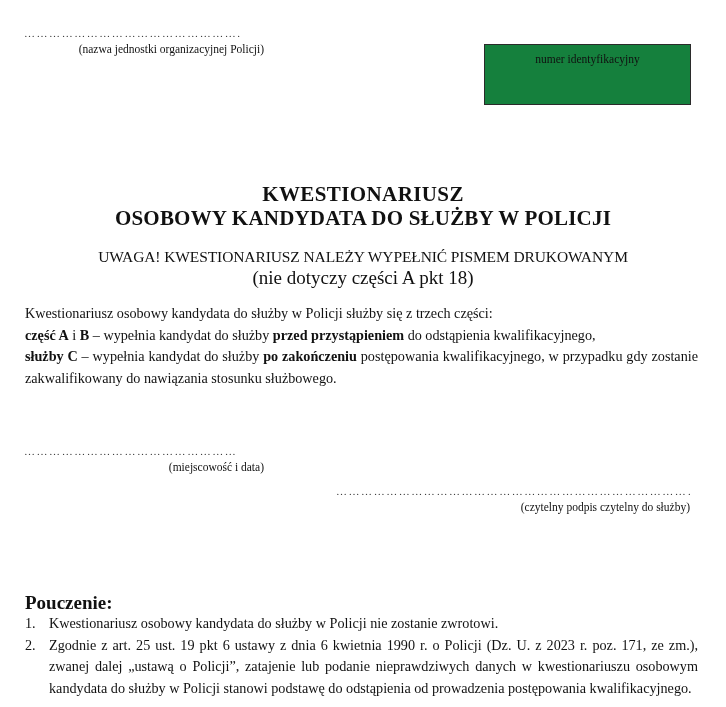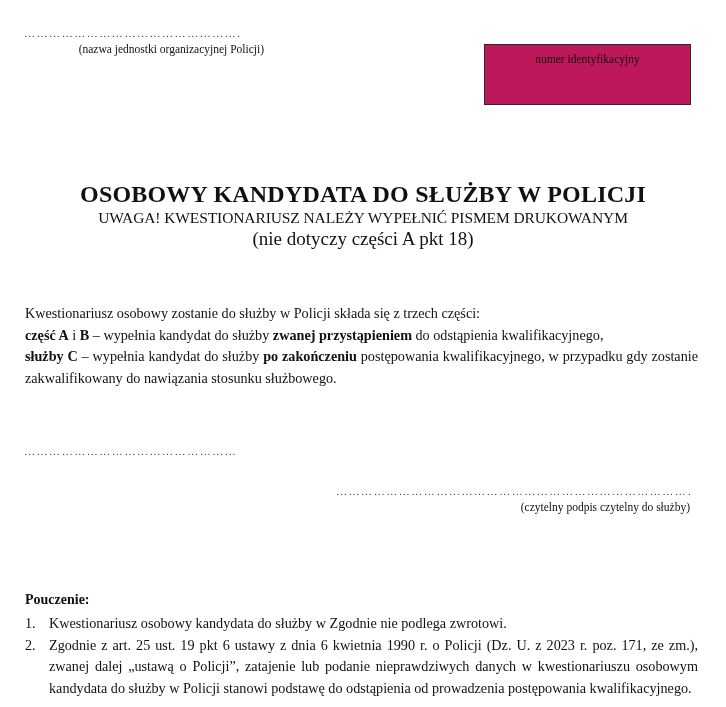--- a/index.html
+++ b/index.html
@@ -41,21 +41,21 @@
   }
 
   .id-box {
     position: absolute;
     left: 484px;
     top: 44px;
     width: 207px;
     height: 61px;
     border: 1.2px solid #2b2b2b;
     box-sizing: border-box;
-    background: #be185d;
+    background: #15803d;
   }
   .id-box-label {
     font-size: 11.5px;
     text-align: center;
     margin-top: 8px;
     color: #111111;
   }
 
   
   .title-block {
@@ -65,30 +65,30 @@
     width: 726px;
     text-align: center;
   }
   .title-l1 {
     font-size: 21px;
     font-weight: bold;
     letter-spacing: 0.4px;
     line-height: 24px;
   }
   .title-l2 {
-    font-size: 24px;
+    font-size: 21px;
     font-weight: bold;
     letter-spacing: 0.2px;
     line-height: 25px;
   }
   .title-l3 {
     font-size: 15.5px;
     letter-spacing: -0.1px;
     line-height: 20px;
-    margin-top: 1px;
+    margin-top: 16px;
   }
   .title-l4 {
     font-size: 19px;
     line-height: 19px;
     margin-top: 1px;
   }
 
   
   .intro {
     position: absolute;
@@ -116,21 +116,21 @@
     left: 336px;
     top: 486px;
     width: 354px;
   }
 
   
   .pouczenie-heading {
     position: absolute;
     left: 25px;
     top: 592px;
-    font-size: 14px;
+    font-size: 19px;
     font-weight: bold;
   }
   .pouczenie-list {
     position: absolute;
     left: 25px;
     top: 613px;
     width: 673px;
     font-size: 14.2px;
     line-height: 21.5px;
   }
@@ -153,43 +153,45 @@
 <div class="header-unit">
   <div class="dotline">…………………………………………….</div>
   <div class="caption">(nazwa jednostki organizacyjnej Policji)</div>
 </div>
 
 <div class="id-box">
   <div class="id-box-label">numer identyfikacyjny</div>
 </div>
 
 <div class="title-block">
+  <div class="title-l1">KWESTIONARIUSZ</div>
   <div class="title-l2">OSOBOWY KANDYDATA DO SŁUŻBY W POLICJI</div>
   <div class="title-l3">UWAGA! KWESTIONARIUSZ NALEŻY WYPEŁNIĆ PISMEM DRUKOWANYM</div>
   <div class="title-l4">(nie dotyczy części A pkt 18)</div>
 </div>
 
 <div class="intro">
-  <p>Kwestionariusz osobowy zostanie do służby w Policji składa się z trzech części:</p>
-  <p><b>część A</b><span> i </span><b>B</b><span> – wypełnia kandydat do służby </span><b>zwanej przystąpieniem</b><span> do odstąpienia kwalifikacyjnego,</span></p>
+  <p>Kwestionariusz osobowy kandydata do służby w Policji służby się z trzech części:</p>
+  <p><b>część A</b><span> i </span><b>B</b><span> – wypełnia kandydat do służby </span><b>przed przystąpieniem</b><span> do odstąpienia kwalifikacyjnego,</span></p>
   <p><b>służby C</b><span> – wypełnia kandydat do służby </span><b>po zakończeniu</b><span> postępowania kwalifikacyjnego, w przypadku gdy zostanie zakwalifikowany do nawiązania stosunku służbowego.</span></p>
 </div>
 
 <div class="sig-left">
   <div class="dotline">……………………………………………</div>
+  <div class="caption">(miejscowość i data)</div>
 </div>
 
 <div class="sig-right">
   <div class="dotline">………………………………………………………………………………</div>
   <div class="caption">(czytelny podpis czytelny do służby)</div>
 </div>
 
 <div class="pouczenie-heading">Pouczenie:</div>
 <div class="pouczenie-list">
   <div class="li">
     <div class="li-num">1.</div>
-    <div class="li-text">Kwestionariusz osobowy kandydata do służby w Zgodnie nie podlega zwrotowi.</div>
+    <div class="li-text">Kwestionariusz osobowy kandydata do służby w Policji nie zostanie zwrotowi.</div>
   </div>
   <div class="li">
     <div class="li-num">2.</div>
     <div class="li-text">Zgodnie z art. 25 ust. 19 pkt 6 ustawy z dnia 6 kwietnia 1990 r. o Policji (Dz. U. z 2023 r. poz. 171, ze zm.), zwanej dalej „ustawą o Policji”, zatajenie lub podanie nieprawdziwych danych w kwestionariuszu osobowym kandydata do służby w Policji stanowi podstawę do odstąpienia od prowadzenia postępowania kwalifikacyjnego.</div>
   </div>
 </div>
 
 </body></html>

